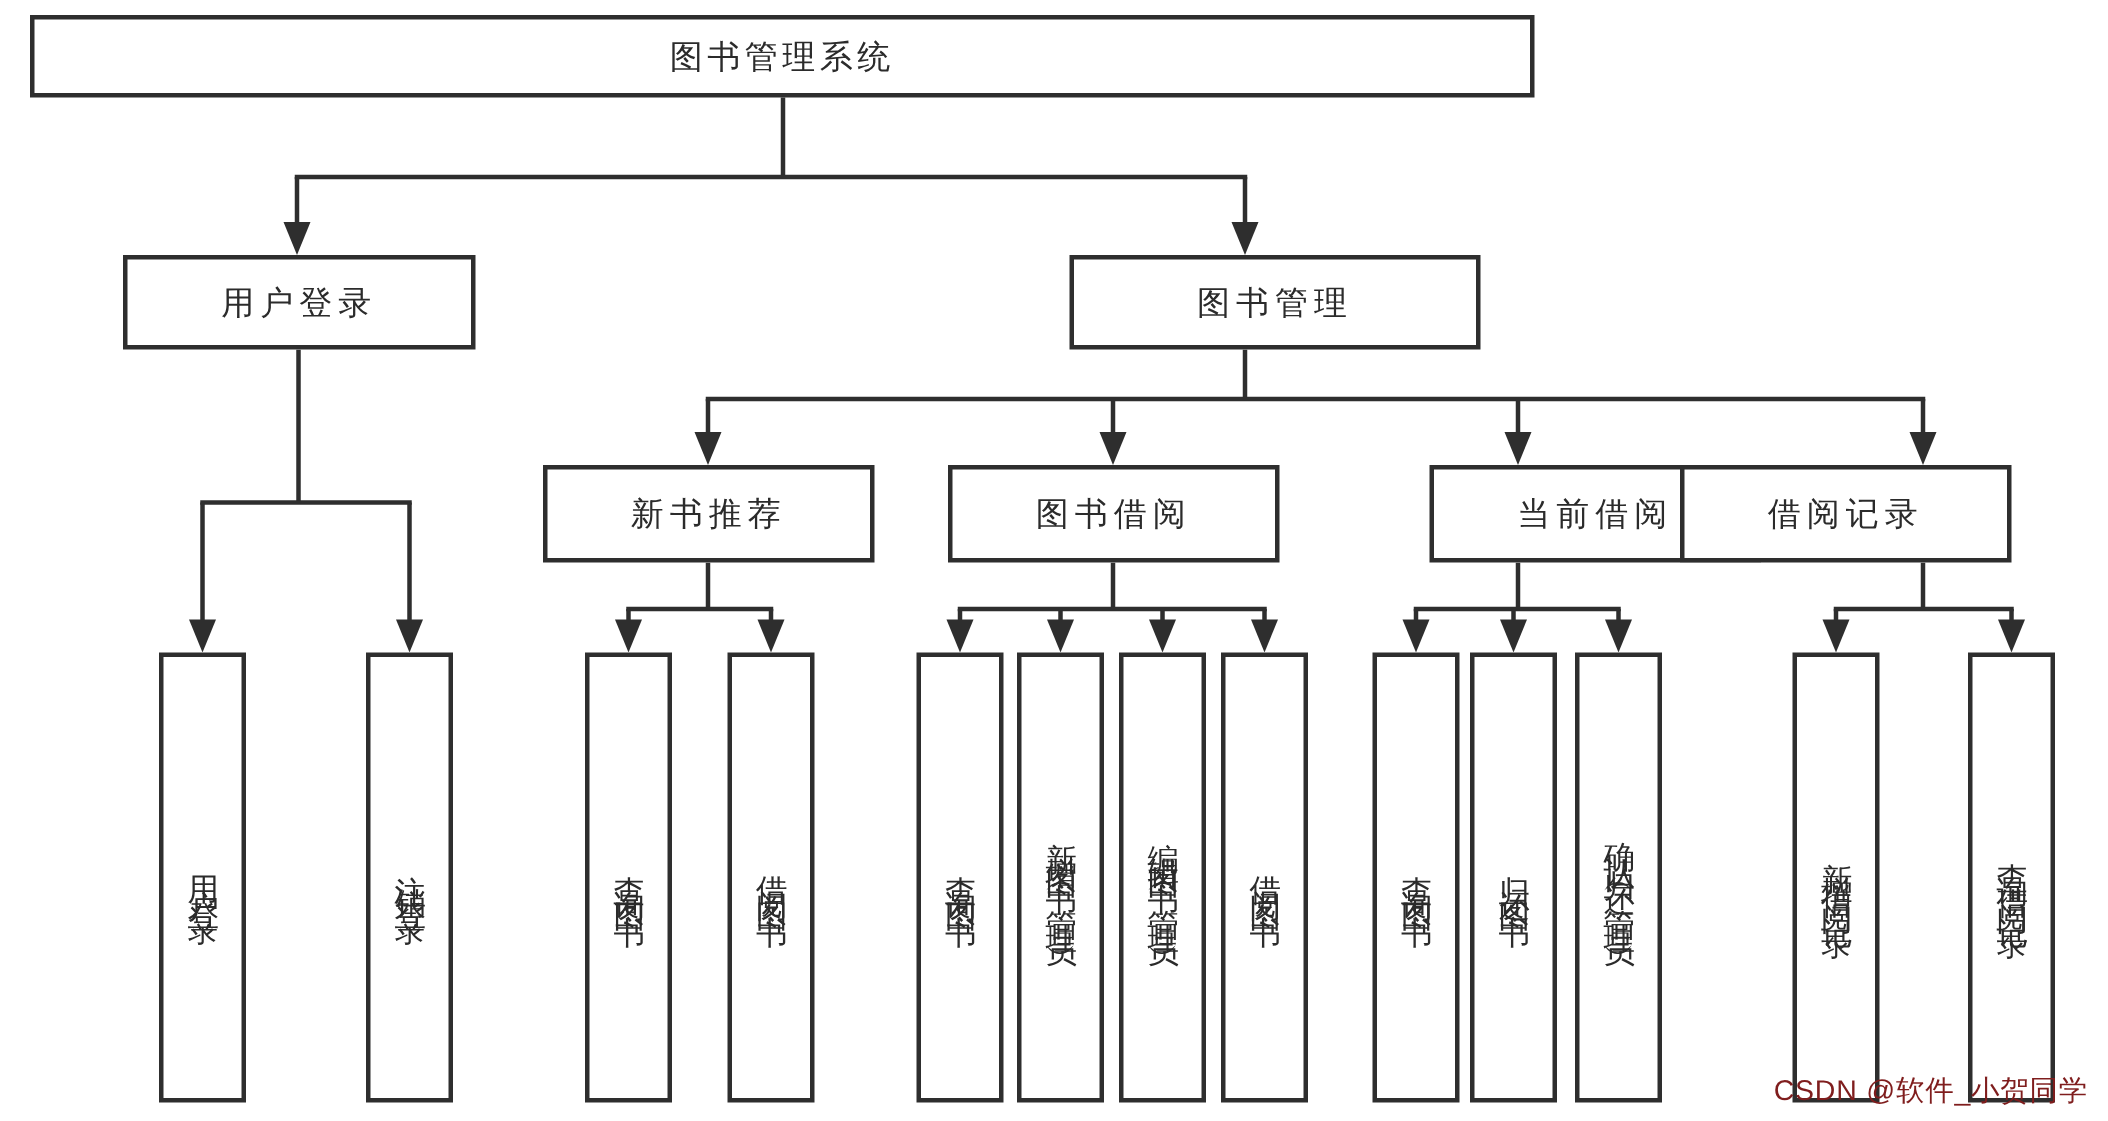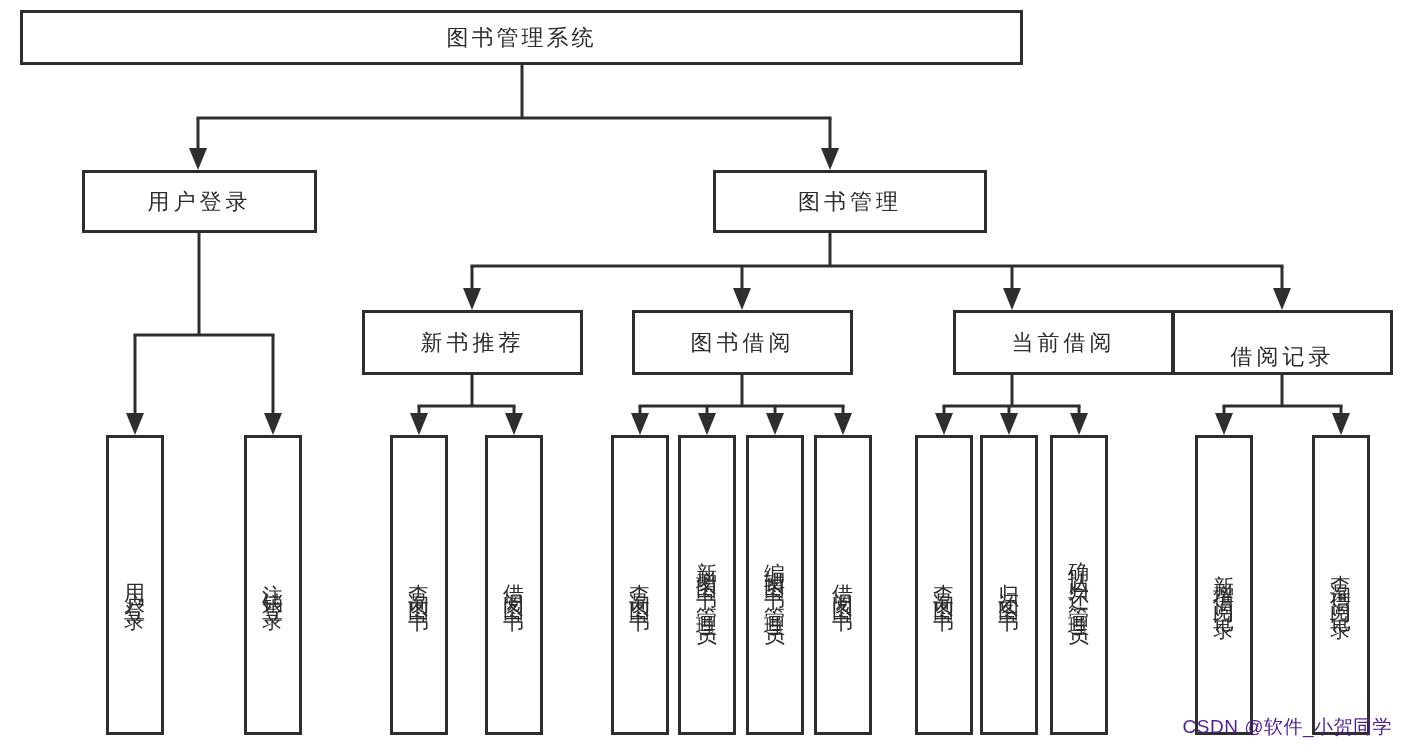--- a/index.html
+++ b/index.html
@@ -56,21 +56,21 @@
     letter-spacing: 9px;
     line-height: 1;
     white-space: nowrap;
     color: #2b2b2b;
   }
   .watermark {
     position: absolute;
     right: 13px;
     bottom: 7px;
     font-size: 19px;
-    color: #4c1d95;
+    color: #7f1d1d;
     z-index: 5;
     letter-spacing: 0.5px;
     white-space: nowrap;
   }
 </style>
 </head>
 <body>
 
 <div class="stage">
 
@@ -154,21 +154,21 @@
 
   <div class="node" style="left:362px; top:310px; width:221px; height:65px;font-family:Liberation Mono, monospace;">
     <span class="hlabel">新书推荐</span>
   </div>
   <div class="node" style="left:632px; top:310px; width:221px; height:65px;">
     <span class="hlabel">图书借阅</span>
   </div>
   <div class="node" style="left:953px; top:310px; width:221px; height:65px;">
     <span class="hlabel">当前借阅</span>
   </div>
-  <div class="node" style="left:1172px; top:310px; width:221px; height:65px;align-items:flex-end;">
+  <div class="node" style="left:1120px; top:310px; width:221px; height:65px;">
     <span class="hlabel">借阅记录</span>
   </div>
 
   <div class="node leaf" style="left:106px; top:435px;">
     <span class="vlabel">用户登录</span>
   </div>
   <div class="node leaf" style="left:244px; top:435px;">
     <span class="vlabel">注销登录</span>
   </div>
 

